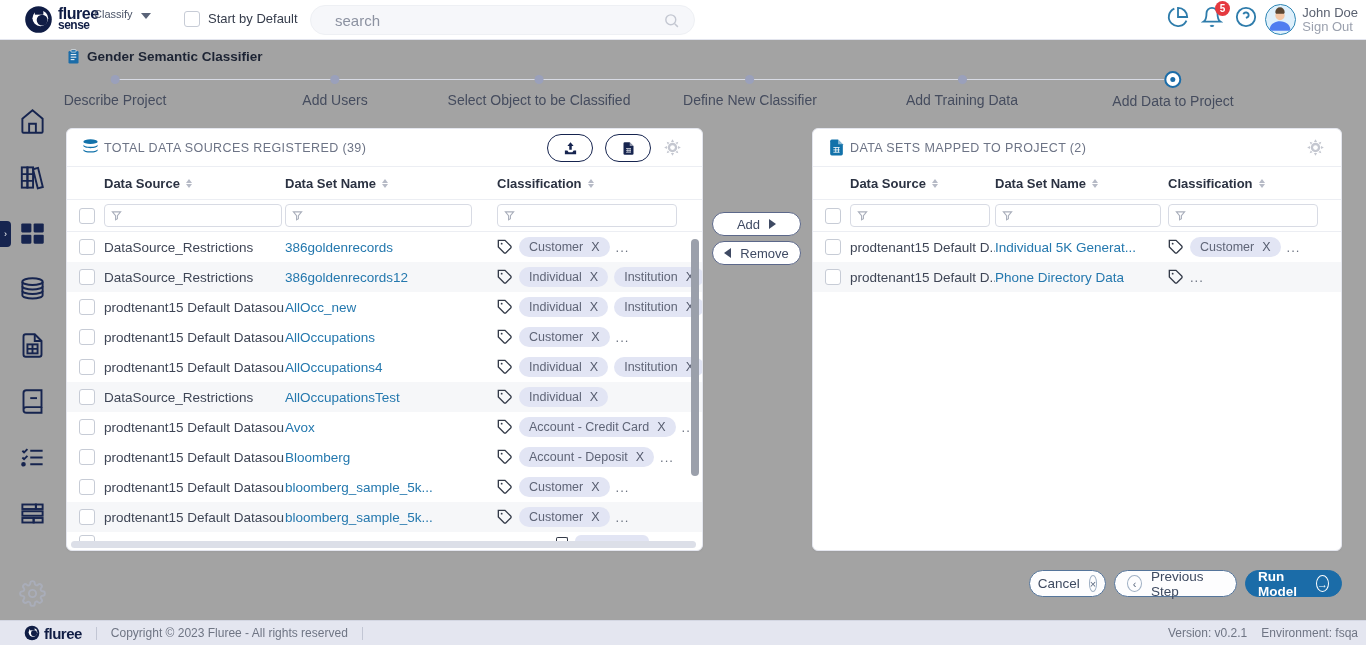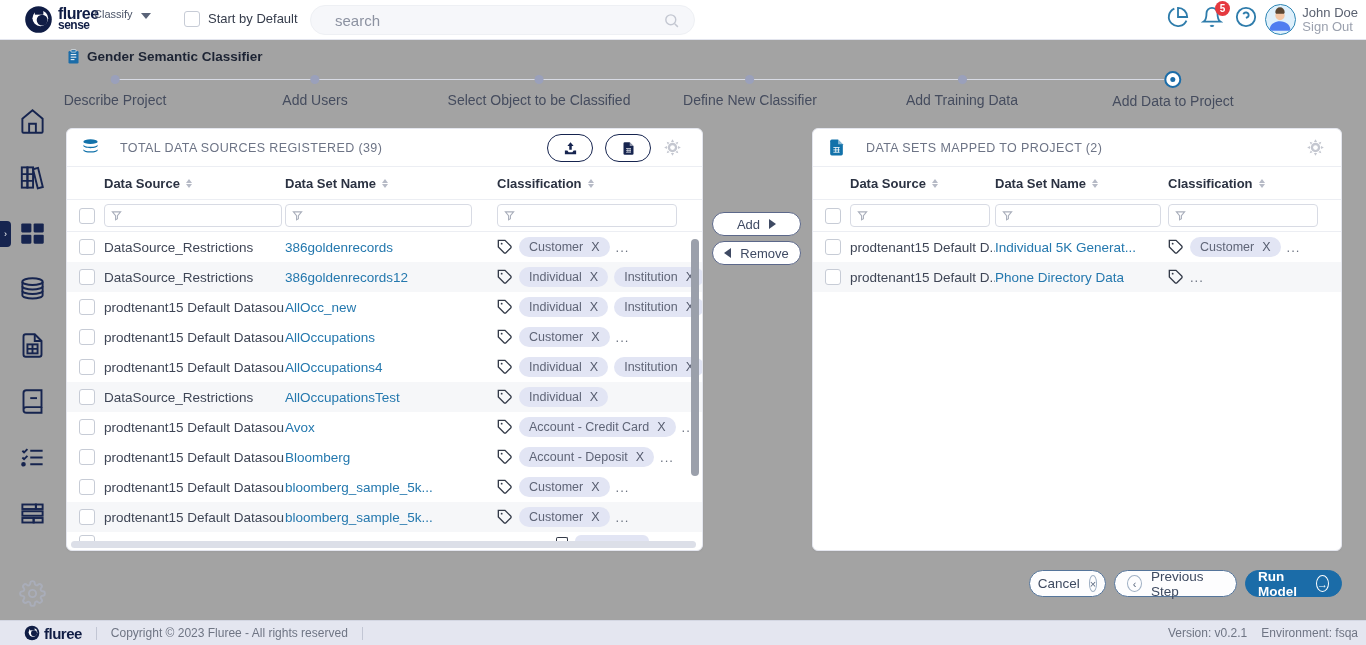--- a/index.html
+++ b/index.html
@@ -47,21 +47,21 @@
   .step .dot { width:9px; height:9px; border-radius:50%; background:#9aa0bb; margin:5px auto 0; }
   .step.active .dot { width:17px; height:17px; background:#fff; border:2px solid #1b6ca8; margin-top:1px; position:relative; }
   .step.active .dot::after { content:""; position:absolute; left:4px; top:4px; width:5px; height:5px; border-radius:50%; background:#1b6ca8; }
   .step .slabel { margin-top:8px; font-size:14px; color:#454c5e; white-space:nowrap; }
   .step.active .slabel { margin-top:5px; }
 
   
   .panel { position:absolute; top:128px; background:#fff; border:1px solid #e4e6ee; border-radius:6px; box-shadow:0 1px 2px rgba(20,30,60,.04); overflow:hidden; }
   .panel.left { left:66px; width:637px; height:423px; }
   .panel.right { left:812px; width:530px; height:423px; }
-  .phead { position:relative; height:38px; border-bottom:1px solid #eceef3; display:flex; align-items:center; padding-left:14px; gap:20px; }
+  .phead { position:relative; height:38px; border-bottom:1px solid #eceef3; display:flex; align-items:center; padding-left:14px; gap:4px; }
   .ptitle { font-size:12.5px; letter-spacing:.4px; color:#6d7486; }
   .phead-ico { width:19px; height:19px; color:#1272aa; }
   .oval-btn { position:absolute; top:5px; width:46px; height:28px; border:1.5px solid #16244f; border-radius:14px; background:#fff; display:flex; align-items:center; justify-content:center; color:#16244f; cursor:pointer; }
   .oval-btn svg { width:15px; height:15px; }
   .pgear { position:absolute; top:9px; width:19px; height:19px; color:#c4c7d0; cursor:pointer; }
 
   .thead { display:flex; align-items:center; height:33px; border-bottom:1px solid #eceef3; font-size:13px; font-weight:bold; color:#2b3242; }
   .th { display:flex; align-items:center; gap:6px; }
   .sort-ico { display:inline-flex; flex-direction:column; gap:1px; }
   .sort-ico i { width:0; height:0; border-left:3.5px solid transparent; border-right:3.5px solid transparent; }
@@ -287,21 +287,21 @@
     <span>Gender Semantic Classifier</span>
   </div>
 
   <div class="stepper">
     <div class="stepline"></div>
 
   <div class="step" style="left: 49px;">
         <div class="dot"></div>
         <div class="slabel">Describe Project</div>
       </div>
-      <div class="step" style="left: 249px;">
+      <div class="step" style="left: 269px;">
         <div class="dot"></div>
         <div class="slabel">Add Users</div>
       </div>
       <div class="step" style="left: 473px;">
         <div class="dot"></div>
         <div class="slabel">Select Object to be Classified</div>
       </div>
       <div class="step" style="left: 684px;">
         <div class="dot"></div>
         <div class="slabel">Define New Classifier</div>

